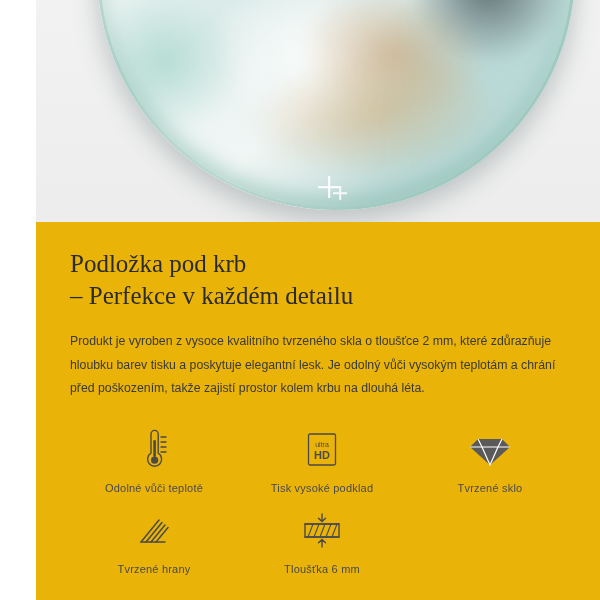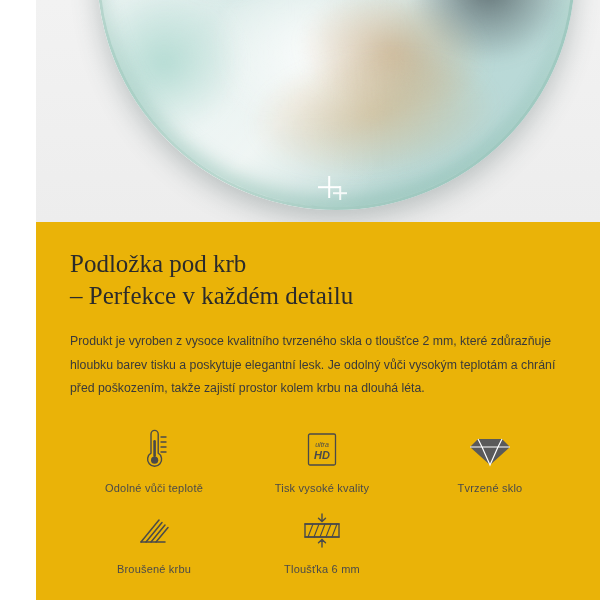--- a/index.html
+++ b/index.html
@@ -142,21 +142,20 @@
     display: flex;
     flex-direction: column;
     align-items: center;
     justify-content: flex-start;
   }
   .feature-icon {
     height: 46px;
     display: flex;
     align-items: center;
     justify-content: center;
-    font-style: italic;
   }
   .feature-label {
     margin-top: 9px;
     font-size: 11px;
     color: #4a4a4a;
     letter-spacing: .2px;
     text-align: center;
   }
   svg { display: block; }
 </style>
@@ -202,21 +201,21 @@
       </div>
 
       <div class="feature">
         <div class="feature-icon">
           <svg width="44" height="42" viewBox="0 0 44 42" fill="none" stroke="#4a4a4a" stroke-width="1.3">
             <rect x="8.5" y="5" width="27" height="31" rx="1.5"></rect>
             <text x="22" y="18" font-family="Liberation Sans, sans-serif" font-size="7" fill="#4a4a4a" stroke="none" text-anchor="middle">ultra</text>
             <text x="22" y="30" font-family="Liberation Sans, sans-serif" font-size="11" font-weight="bold" fill="#4a4a4a" stroke="none" text-anchor="middle">HD</text>
           </svg>
         </div>
-        <div class="feature-label">Tisk vysoké kvality</div>
+        <div class="feature-label">Tisk vysoké podklad</div>
       </div>
 
 
       <div class="feature">
         <div class="feature-icon">
           <svg width="44" height="40" viewBox="0 0 44 40" fill="none">
             <path d="M10 9h24l8 8-20 18L2 17l8-8z" fill="#5a5a5a"></path>
             <path d="M10 9l4 8h16l4-8M2 17h40M14 17l8 18 8-18" stroke="#ffffff" stroke-width="1.2" fill="none"></path>
           </svg>
         </div>
@@ -226,21 +225,21 @@
       <div class="feature">
         <div class="feature-icon">
           <svg width="44" height="40" viewBox="0 0 44 40" fill="none" stroke="#4a4a4a" stroke-width="1.5" stroke-linecap="round">
             <path d="M9 31L27 9"></path>
             <path d="M14 31L30 11.5"></path>
             <path d="M19 31L33 14"></path>
             <path d="M24 31L36 16.5"></path>
             <path d="M9 31h24" stroke-width="1.5"></path>
           </svg>
         </div>
-        <div class="feature-label">Broušené krbu</div>
+        <div class="feature-label">Tvrzené hrany</div>
       </div>
 
       <div class="feature">
         <div class="feature-icon">
           <svg width="46" height="42" viewBox="0 0 46 42" fill="none" stroke="#4a4a4a" stroke-width="1.4" stroke-linecap="round">
             <path d="M23 4v7M19.5 8.2L23 11.6 26.5 8.2"></path>
             <path d="M6 14h34M6 27h34"></path>
             <rect x="6" y="14" width="34" height="13" fill="none"></rect>
             <path d="M9 27l5-13M15 27l5-13M21 27l5-13M27 27l5-13M33 27l5-13" stroke-width="1.1"></path>
             <path d="M23 37v-7M19.5 32.8L23 29.4l3.5 3.4"></path>

